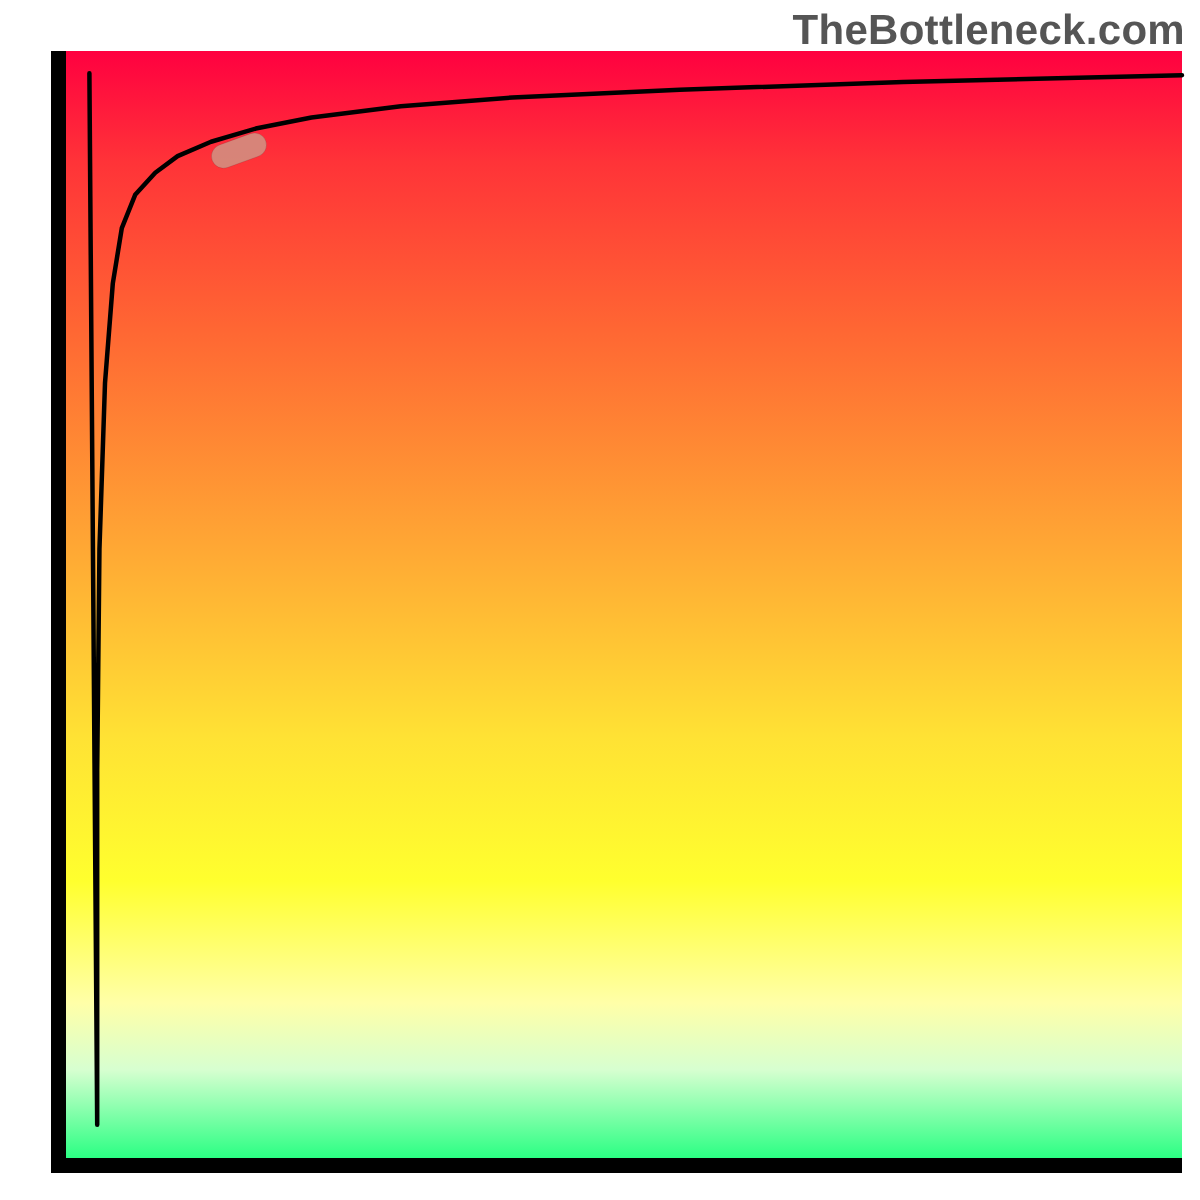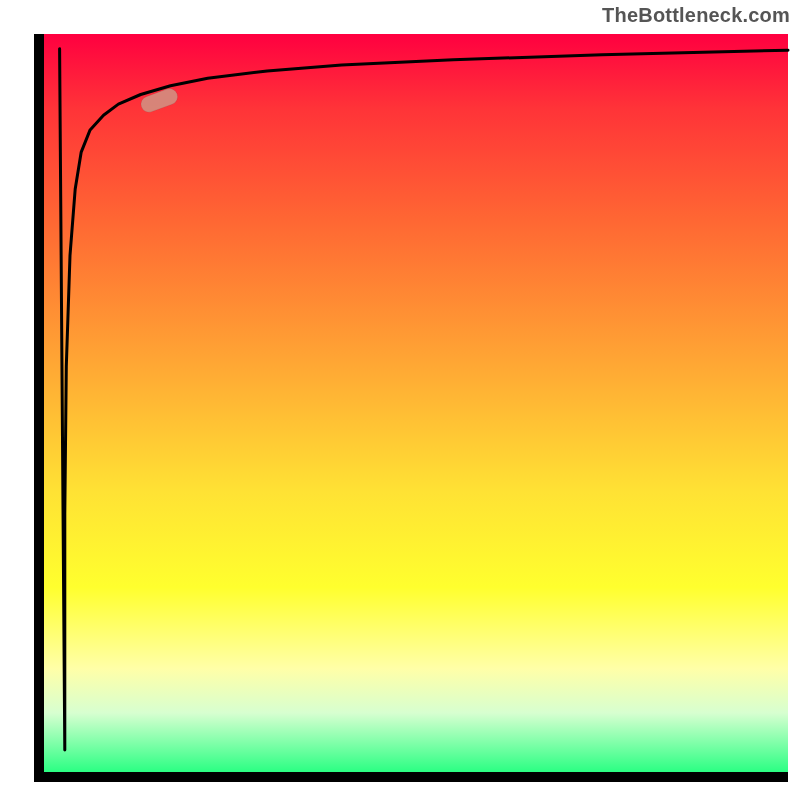--- a/index.html
+++ b/index.html
@@ -13,21 +13,21 @@
   }
   .canvas {
     position: relative;
     width: 800px;
     height: 800px;
   }
   .watermark {
     position: absolute;
     top: 4px;
     right: 10px;
-    font-size: 20px;
+    font-size: 28px;
     font-weight: 600;
     color: #555;
     letter-spacing: 0.2px;
   }
   .plot-area {
     position: absolute;
     left: 44px;
     top: 34px;
     width: 744px;
     height: 738px;

